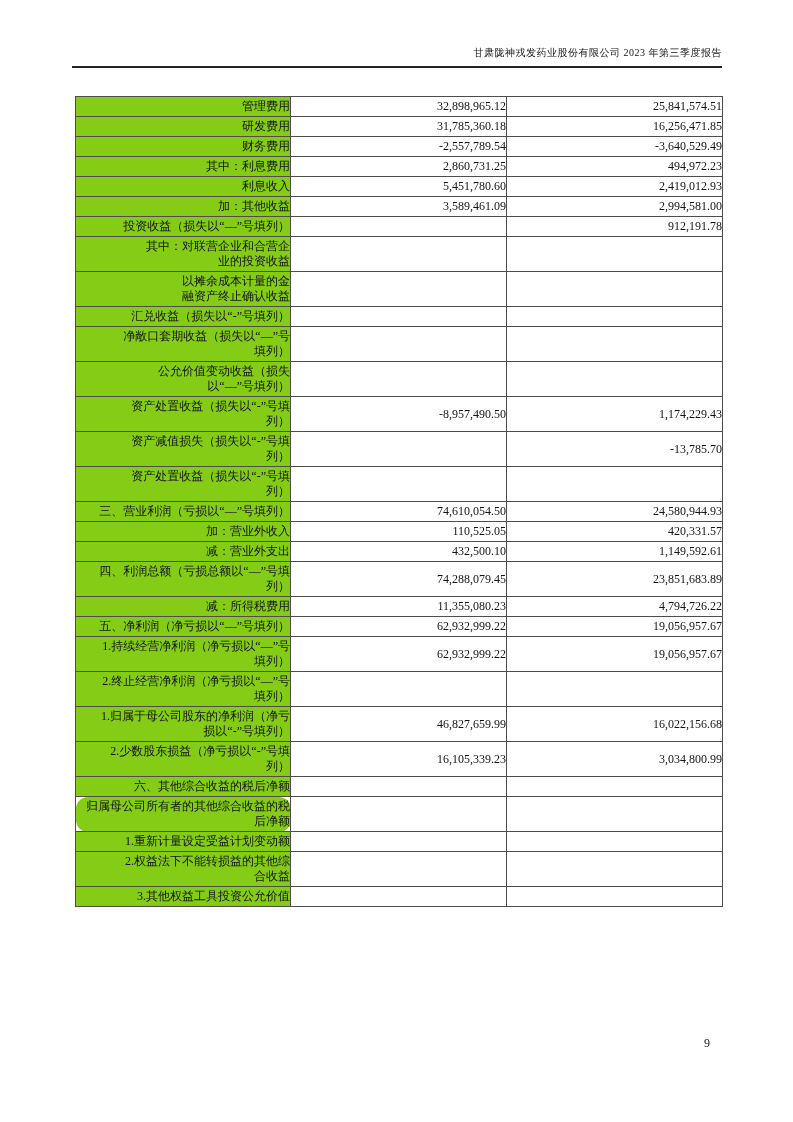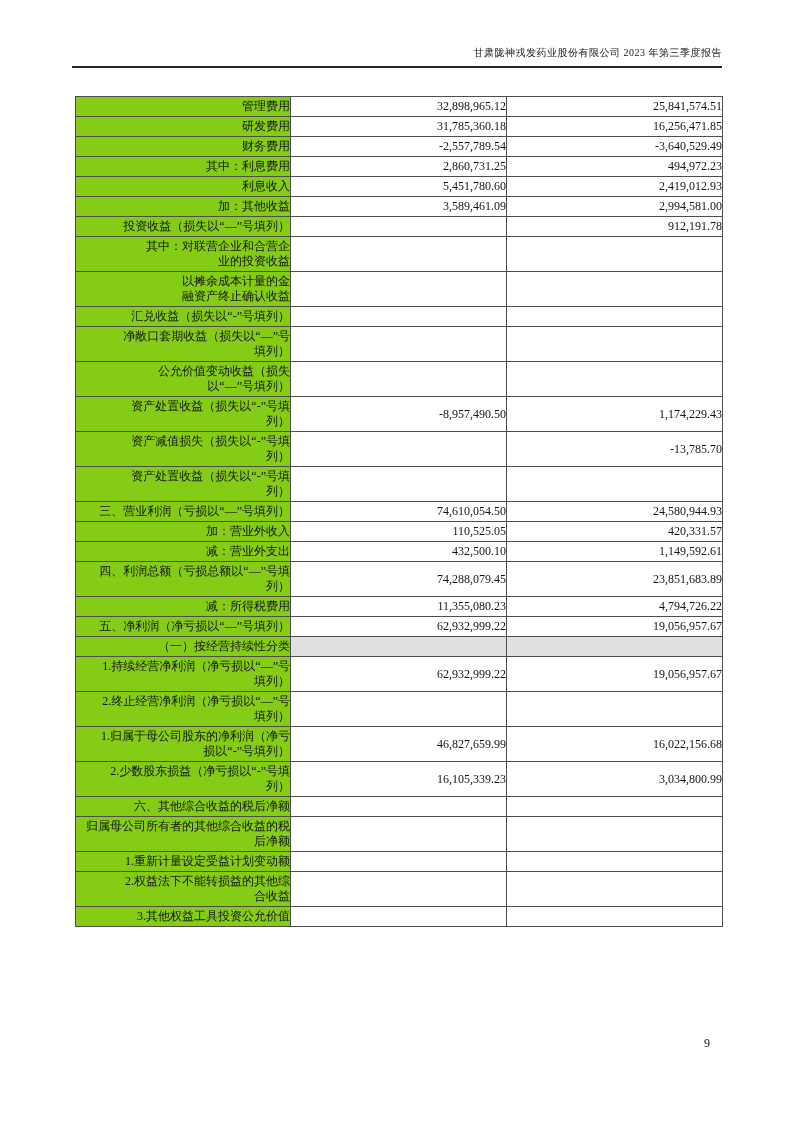--- a/index.html
+++ b/index.html
@@ -44,21 +44,21 @@
   }
   td.val {
     background:#ffffff;
     text-align:right;
     padding:2px 7px 2px 4px;
     font-family:"Liberation Serif","DejaVu Serif",serif;
   }
   td.val.shaded { background:#e0e0e0; }
   
   .ind-0  { text-indent:2px; }
-  .ind-1  { text-indent:10px; }
+  .ind-1  { text-indent:10px;border-radius:12px; }
   .ind-2  { text-indent:16px; }
   .ind-3  { text-indent:22px; }
   .ind-4  { text-indent:34px; }
   .ind-5  { text-indent:40px;margin-top:32px; }
   .ind-6  { text-indent:48px;margin-top:48px; }
   .ind-7  { text-indent:50px; }
   .ind-8  { text-indent:66px; }
   .ind-9  { text-indent:92px;margin-left:20px; }
   .ind-10 { text-indent:100px; }
   .page-footer {
@@ -183,25 +183,20 @@
         <td class="label ind-2">减：所得税费用</td>
         <td class="val">11,355,080.23</td>
         <td class="val">4,794,726.22</td>
       </tr>
       <tr>
         <td class="label ind-0">五、净利润（净亏损以“—”号填列）</td>
         <td class="val">62,932,999.22</td>
         <td class="val">19,056,957.67</td>
       </tr>
       <tr>
-        <td class="label ind-2">（一）按经营持续性分类</td>
-        <td class="val shaded"></td>
-        <td class="val shaded"></td>
-      </tr>
-      <tr>
         <td class="label ind-3">1.持续经营净利润（净亏损以“—”号填列）</td>
         <td class="val">62,932,999.22</td>
         <td class="val">19,056,957.67</td>
       </tr>
       <tr>
         <td class="label ind-3">2.终止经营净利润（净亏损以“—”号填列）</td>
         <td class="val"></td>
         <td class="val"></td>
       </tr>
       <tr>

